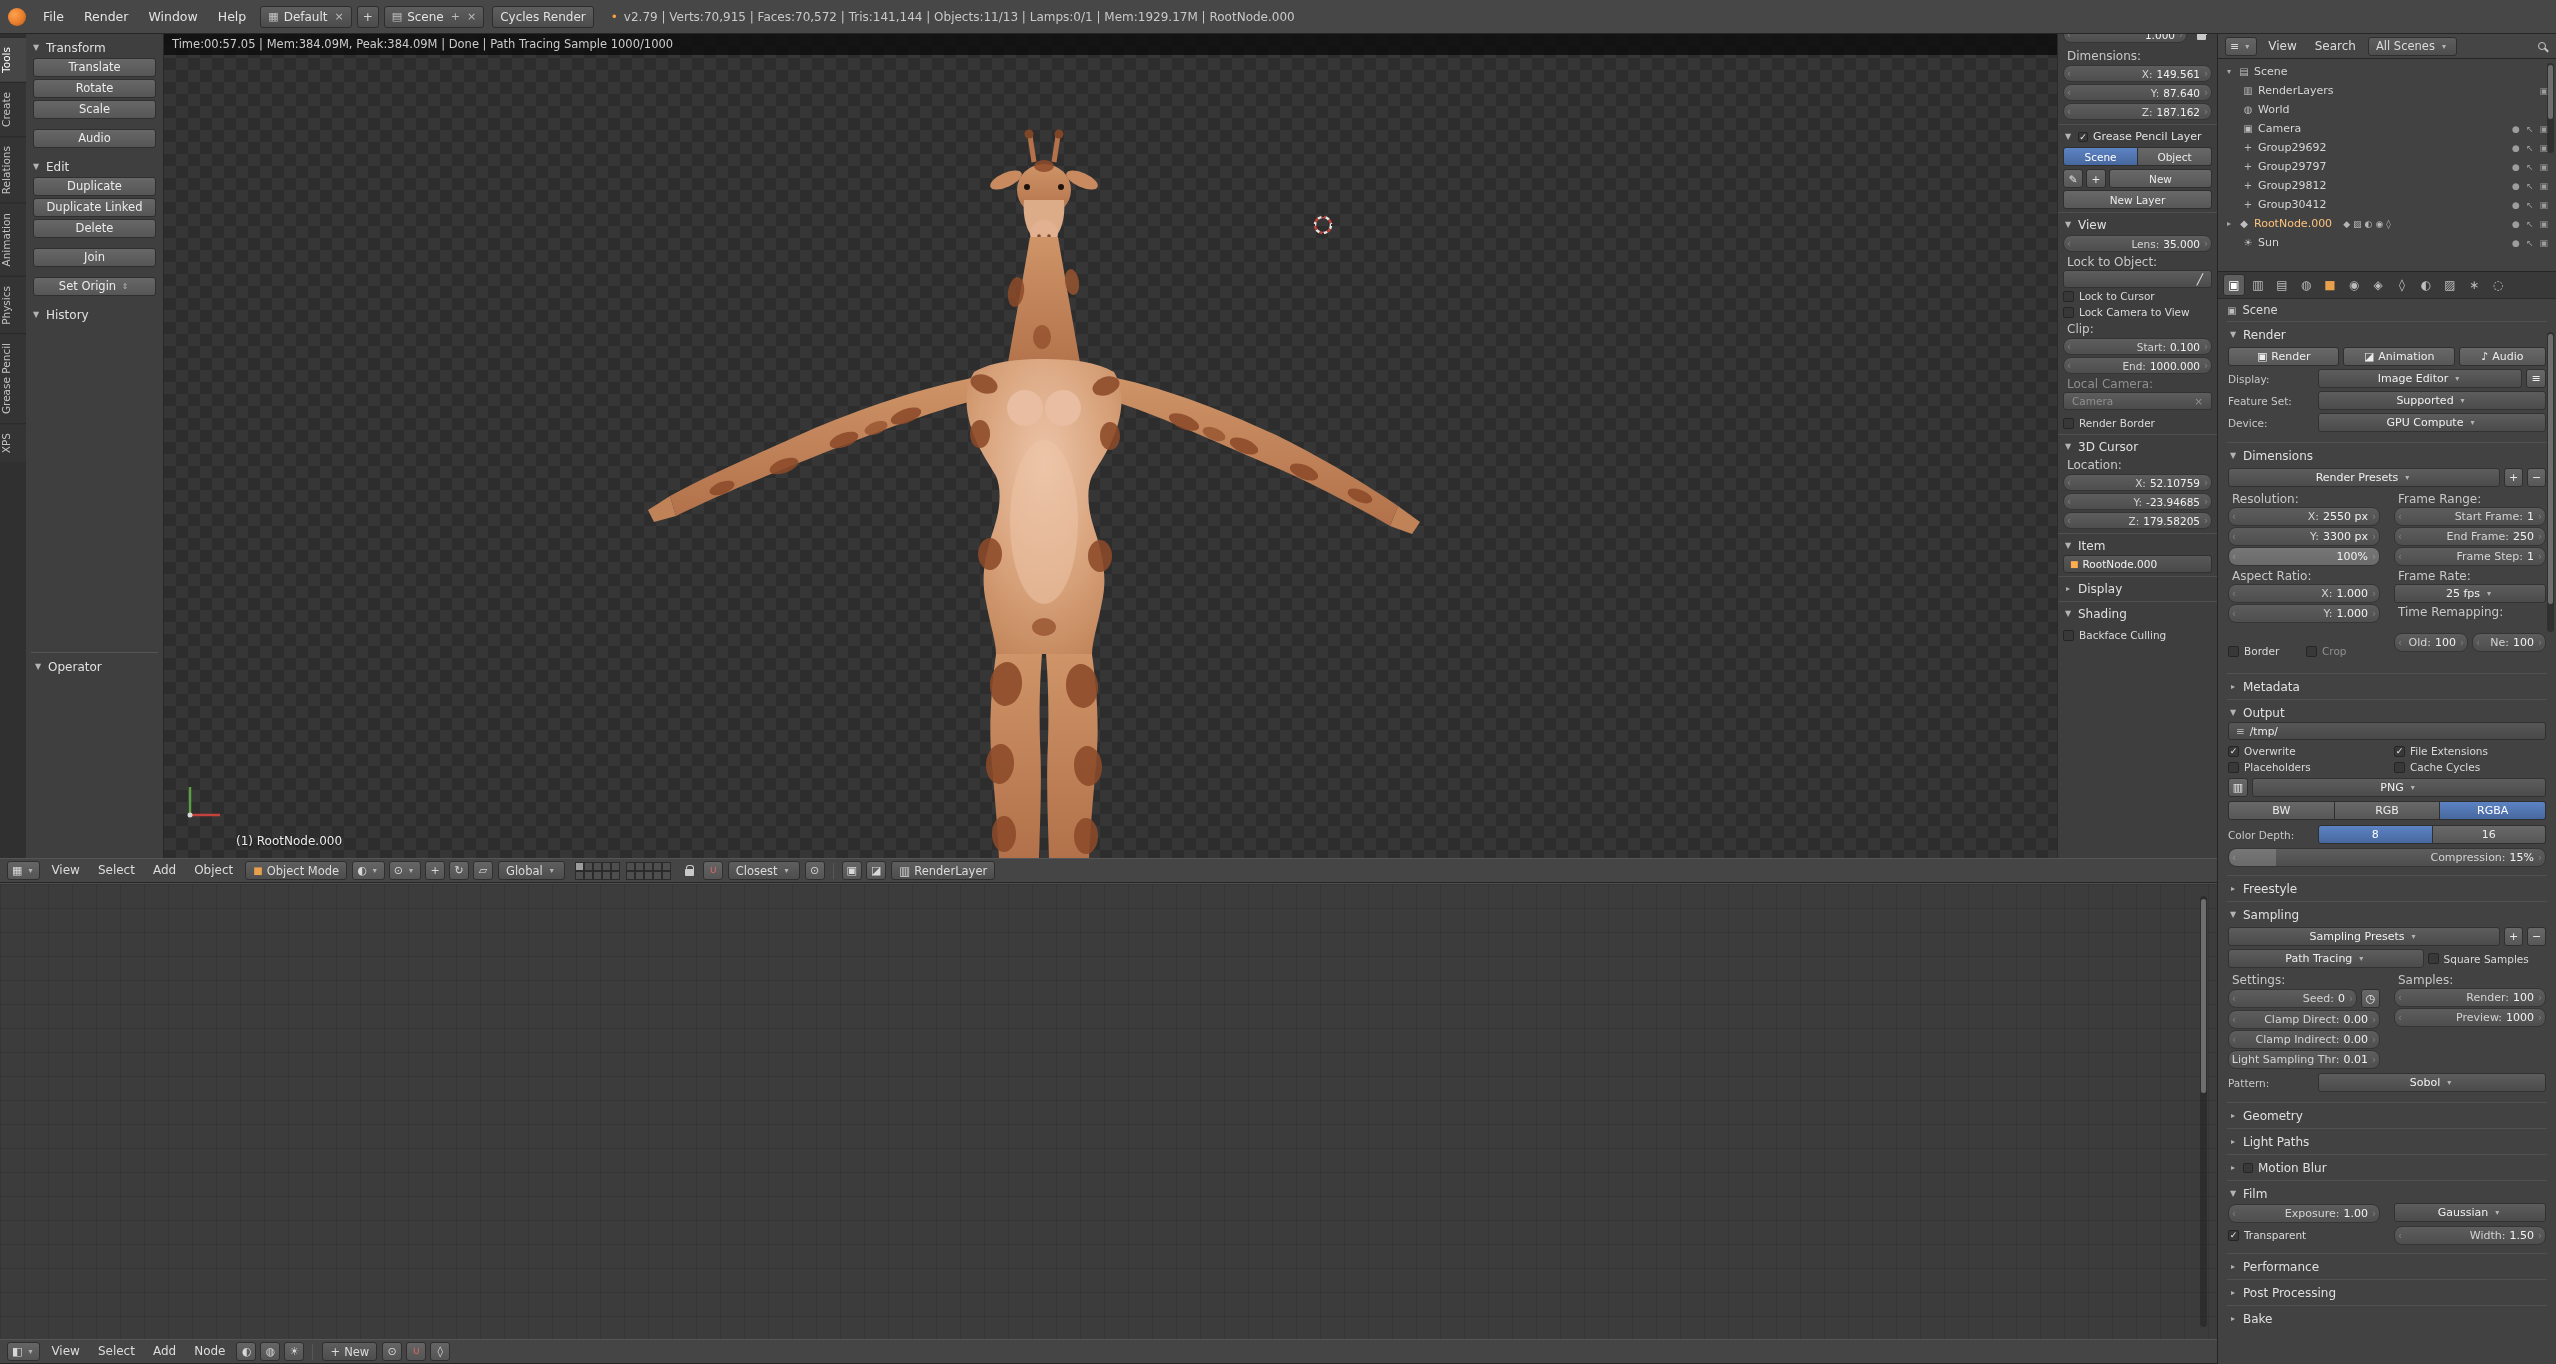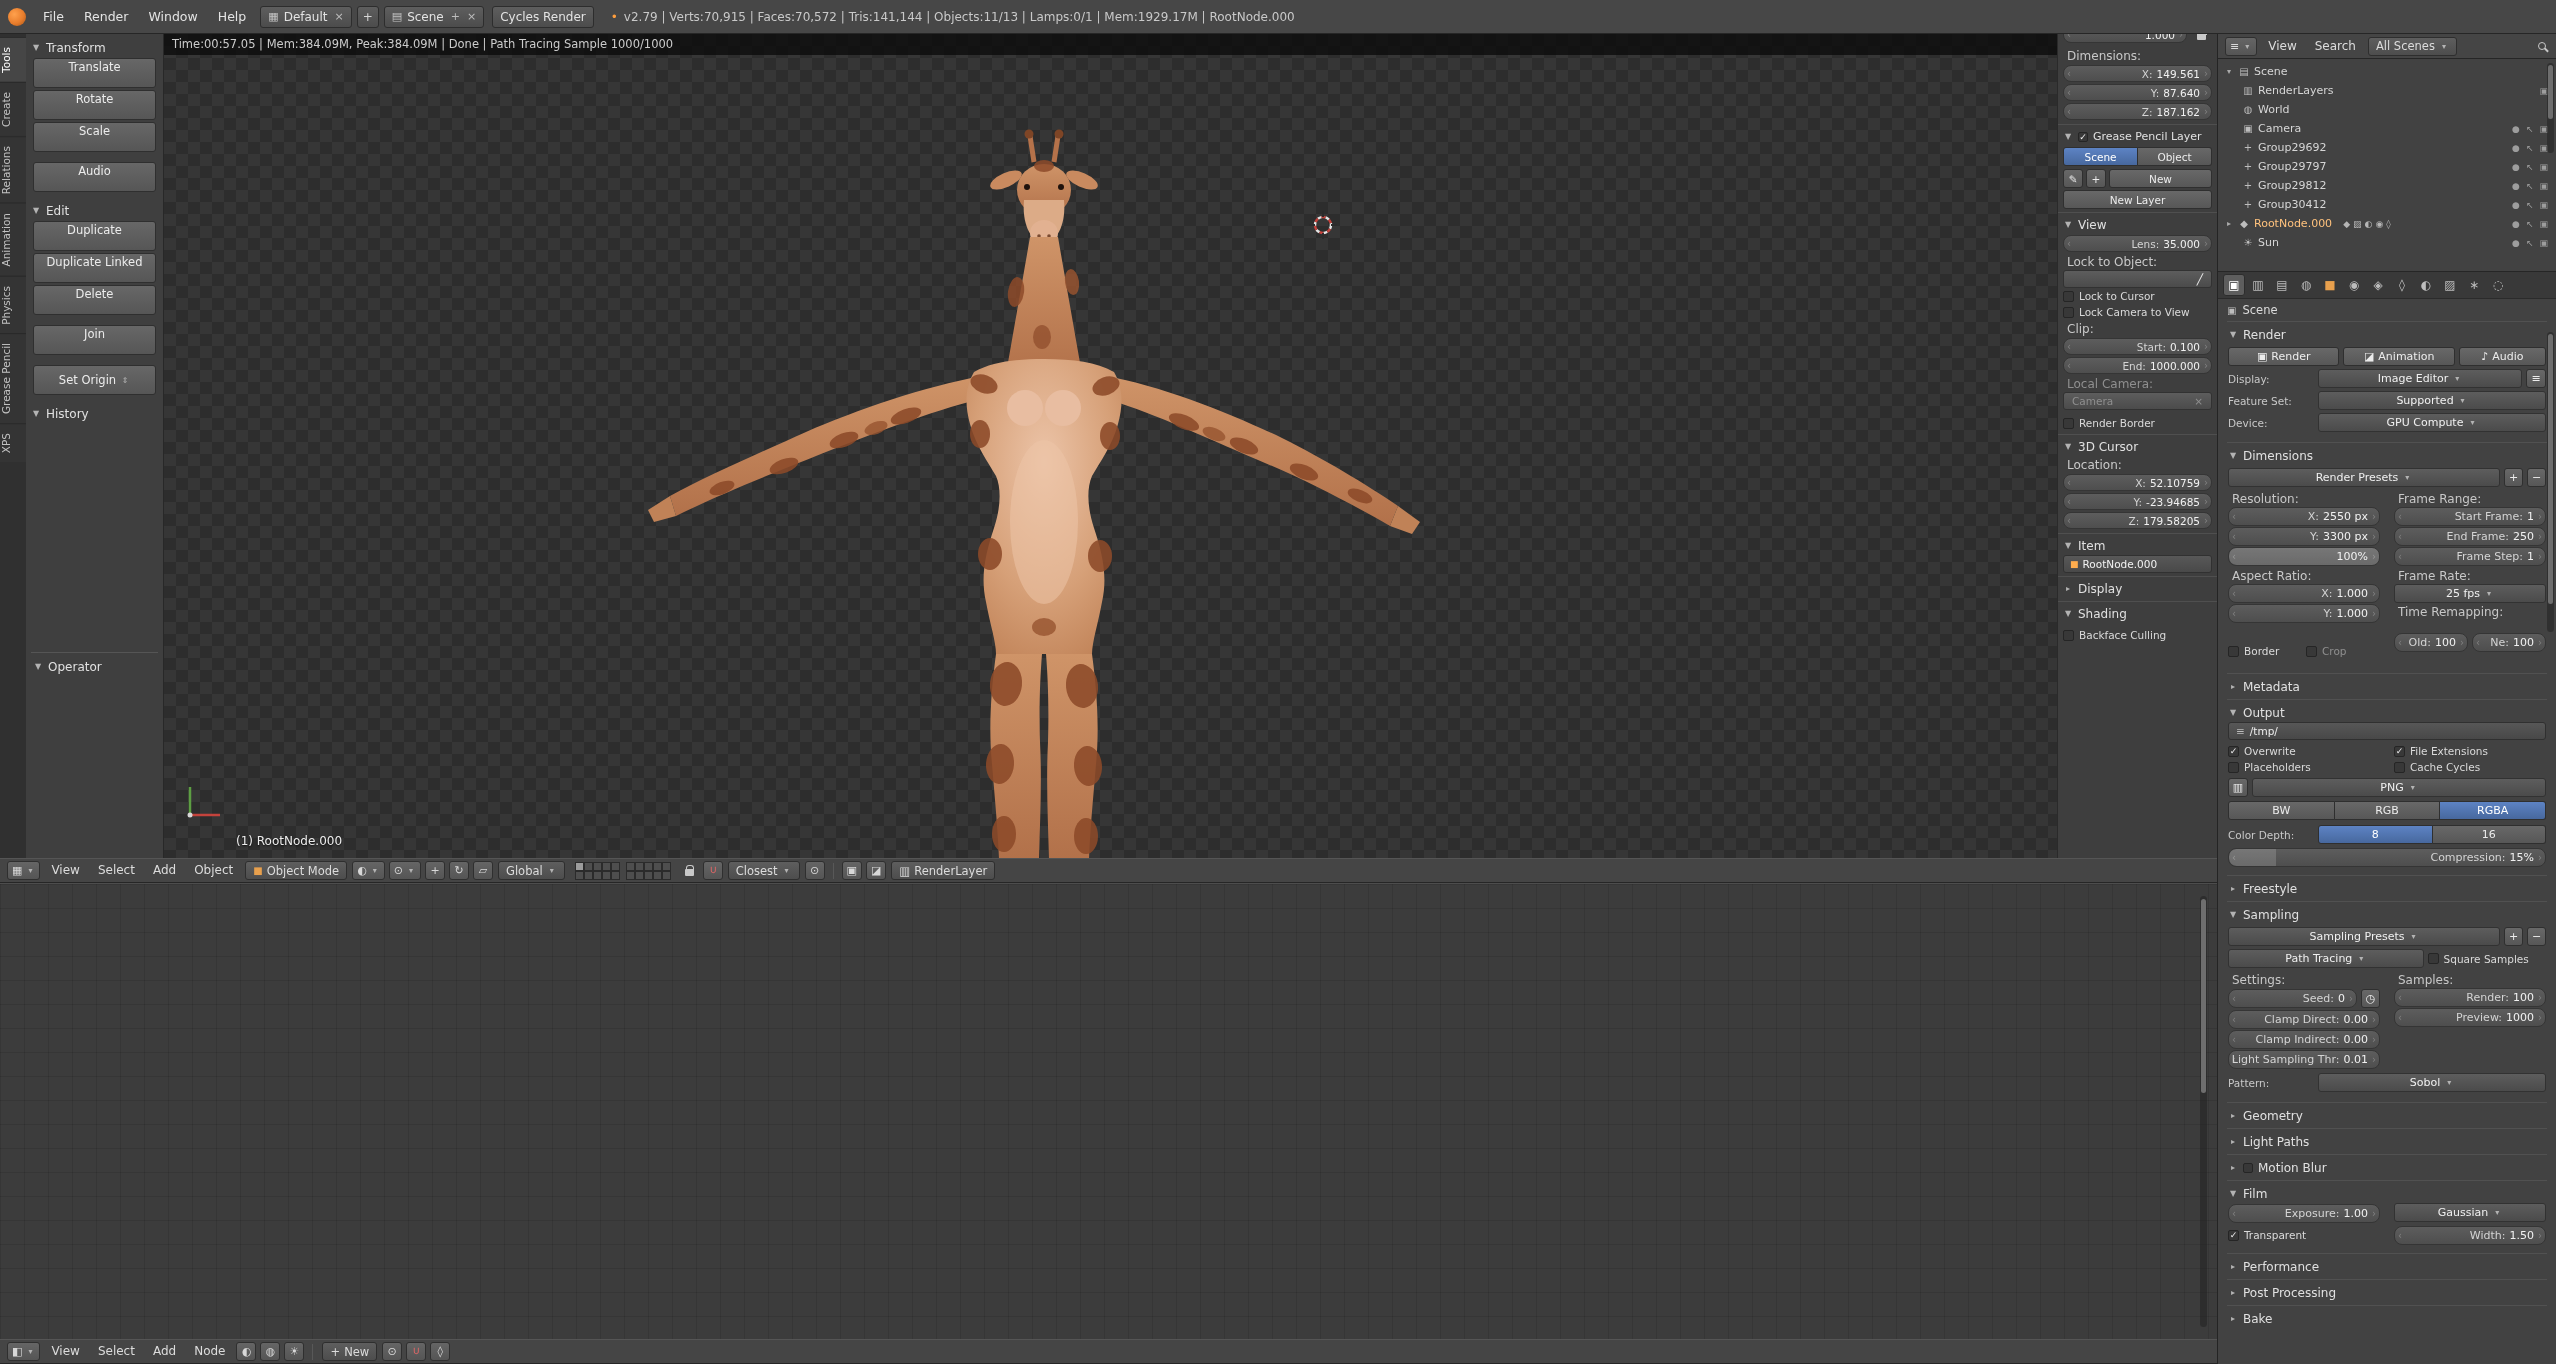--- a/index.html
+++ b/index.html
@@ -22,21 +22,21 @@
   .right-stack{flex:1;display:flex;flex-direction:column;min-width:0}
   
   .view3d{height:824px;display:flex;min-height:0}
   .toolshelf{width:164px;background:#3f3f3f;display:flex;border-right:1px solid #282828}
   .tabcol{width:26px;background:#303030;display:flex;flex-direction:column;padding-top:3px}
   .ttab{writing-mode:vertical-rl;transform:rotate(180deg);font-size:10.5px;color:#c2c2c2;padding:9px 0;text-align:center;background:#343434;border-bottom:1px solid #2a2a2a}
   .ttab.active{background:#464646;color:#fff}
   .shelf{flex:1;display:flex;flex-direction:column;padding:4px 5px 0;min-height:0}
   .phead{display:flex;align-items:center;gap:5px;height:19px;font-size:12px;color:#e0e0e0;white-space:nowrap}
   .tri{font-size:8px;color:#b3b3b3;width:10px;text-align:center;flex:0 0 auto}
-  .tbtn{height:30px;line-height:17px;text-align:center;background:linear-gradient(#676767,#565656);border:1px solid #2f2f2f;border-radius:3px;font-size:11.5px;color:#ececec;margin:1px 2px;white-space:nowrap;overflow:hidden}
+  .tbtn{height:19px;line-height:17px;text-align:center;background:linear-gradient(#676767,#565656);border:1px solid #2f2f2f;border-radius:3px;font-size:11.5px;color:#ececec;margin:1px 2px;white-space:nowrap;overflow:hidden}
   .ddbtn{display:flex;align-items:center;justify-content:center;gap:4px}
   .gap{height:8px;flex:0 0 auto}
   .operator{height:206px;margin-top:auto;border-top:1px solid #555;background:#3f3f3f;padding:4px 2px}
   .canvas{flex:1;position:relative;overflow:hidden;background:repeating-conic-gradient(#363636 0% 25%,#2d2d2d 0% 50%) 0 0/24px 24px}
   .rinfo{position:absolute;top:0;left:0;right:0;height:21px;background:rgba(14,14,14,.85);color:#cccccc;font-size:11.5px;line-height:21px;padding:0 8px;white-space:nowrap}
   .objlabel{position:absolute;left:72px;bottom:10px;color:#ededed;font-size:12px;text-shadow:0 1px 2px rgba(0,0,0,.8)}
   .axisg{position:absolute;left:16px;bottom:30px}
   .cursor3d{position:absolute;left:1144px;top:176px}
   .charwrap{position:absolute;left:480px;top:88px;width:800px;height:737px}
   

